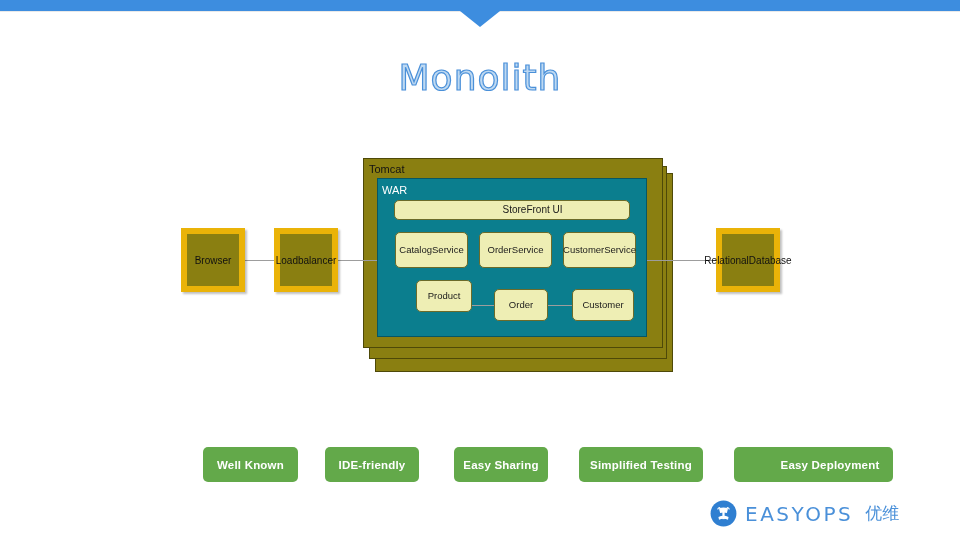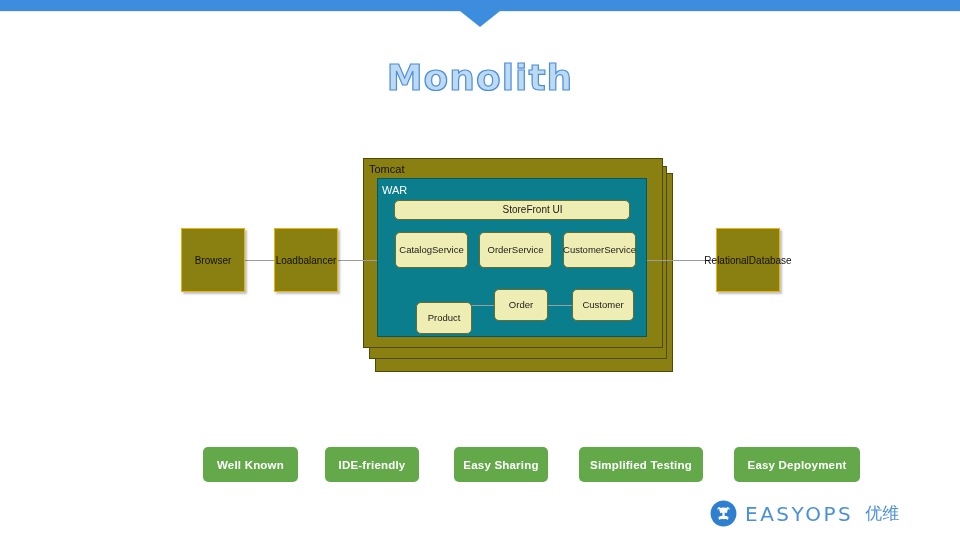--- a/index.html
+++ b/index.html
@@ -39,21 +39,21 @@
     background: #e9e9e9;
   }
 
   
   #title {
     position: absolute;
     left: 0; top: 56px;
     width: 960px;
     text-align: center;
     font-size: 36px;
-    font-weight: bold;
+    font-weight: normal;
     letter-spacing: 1px;
     color: #bed9f2;
     -webkit-text-stroke: 1.2px #4a90d9;
     font-family: "DejaVu Sans", sans-serif;
     line-height: 44px;
     user-select: none;
   }
 
   
   #diagram {
@@ -110,28 +110,28 @@
     line-height: 12px;
     font-family: "Liberation Sans", sans-serif;
   }
 
   #storefront-ui { left: 394px; top: 200px; width: 236px; height: 20px; font-size: 10px; padding-left: 41px; }
 
   #svc-catalog  { left: 395px; top: 232px; width: 73px; height: 36px; }
   #svc-order    { left: 479px; top: 232px; width: 73px; height: 36px; }
   #svc-customer { left: 563px; top: 232px; width: 73px; height: 36px; }
 
-  #ent-product  { left: 416px; top: 302px; width: 56px; height: 32px; }
+  #ent-product  { left: 416px; top: 280px; width: 56px; height: 32px; }
   #ent-order    { left: 494px; top: 289px; width: 54px; height: 32px; }
   #ent-customer { left: 572px; top: 289px; width: 62px; height: 32px; }
 
   .olive-box {
     position: absolute;
     background: #8a7f11;
-    border: 1px solid #eab308;
+    border: 6px solid #eab308;
     box-sizing: border-box;
     display: flex;
     align-items: center;
     justify-content: center;
     text-align: center;
     font-size: 10px;
     color: #111111;
     line-height: 13px;
     box-shadow: 2px 2px 2px rgba(0,0,0,0.25);
   }
@@ -171,21 +171,21 @@
     font-weight: bold;
     letter-spacing: 0.2px;
     white-space: nowrap;
     font-family: "Liberation Sans", sans-serif;
     margin-left: 45px;
   }
   .pill.p0 { left: 158px; width: 95px; }
   .pill.p1 { left: 280px; width: 94px; }
   .pill.p2 { left: 409px; width: 94px; }
   .pill.p3 { left: 534px; width: 124px; }
-  .pill.p4 { left: 689px; width: 126px; }
+  .pill.p4 { left: 689px; width: 126px; padding-left: 33px; }
 
   
   #logo {
     position: absolute;
     left: 710px; top: 500px;
     display: flex;
     align-items: center;
     gap: 8px;
     justify-content: space-between;
   }

